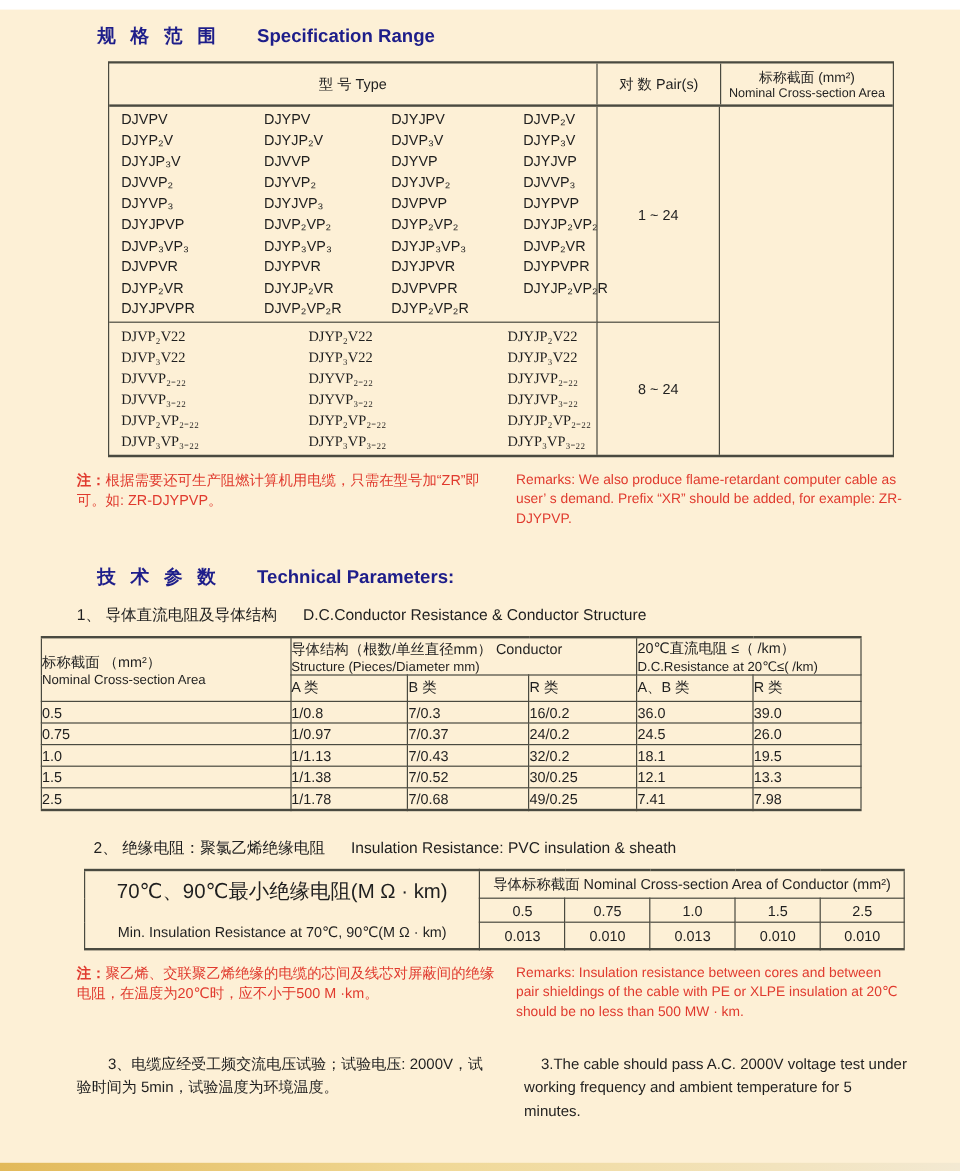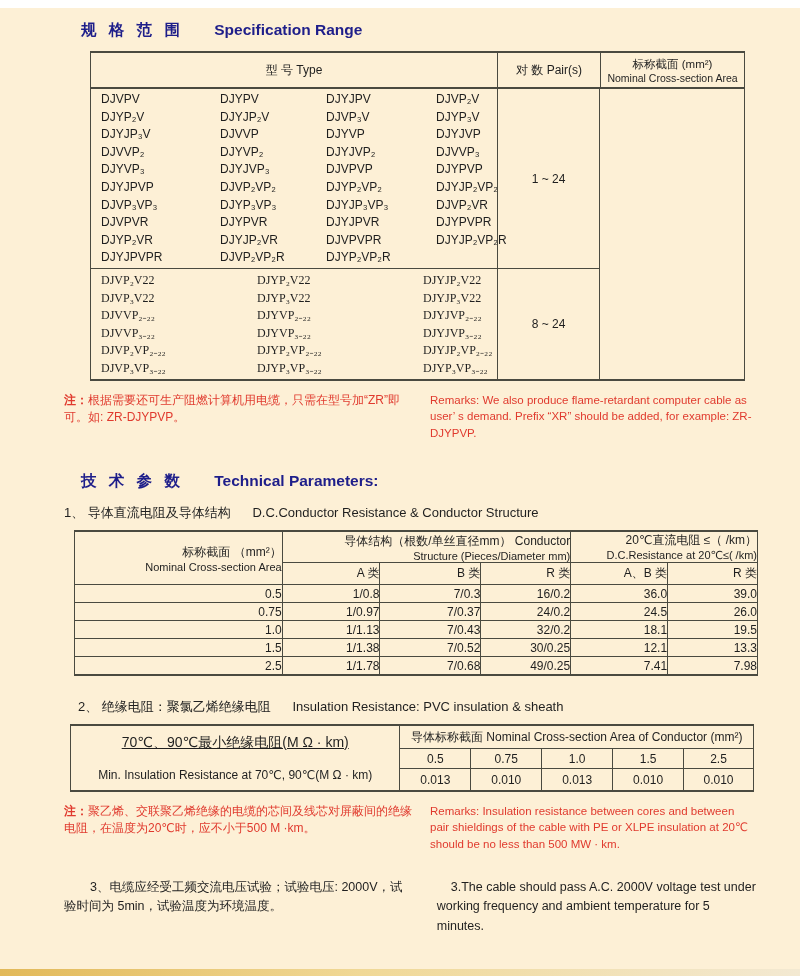--- a/index.html
+++ b/index.html
@@ -43,32 +43,32 @@
   .note-row .zh { width:352px; }
   .note-row .en { width:326px; font-size:11.5px; }
   .note-row b { font-weight:bold; }
 
   
   .item { margin:12px 0 0 64px; font-size:13px; color:#1f1f1f; }
   .item .en { margin-left:18px; }
 
   
   table { border-collapse:collapse; }
-  .t2 { margin:8px 0 0 74px; width:684px; font-size:12px; text-align:right; color:#1f1f1f;
+  .t2 { margin:8px 0 0 34px; width:684px; font-size:12px; text-align:left; color:#1f1f1f;
         border:1px solid #4a4a40; border-top:2px solid #4a4a40; border-bottom:2px solid #4a4a40;padding-left:33px; }
   .t2 td { border:1px solid #4a4a40; height:18px; }
   .t2 tr.h1 td { height:32px; }
   .t2 tr.h2 td { height:22px; }
   .t2 .en { font-size:11px; }
 
   
   .t3 { margin:8px 0 0 70px; width:684px; font-size:12px; text-align:center; color:#1f1f1f;
         border:1px solid #4a4a40; border-top:2px solid #4a4a40; border-bottom:2px solid #4a4a40; }
   .t3 td { border:1px solid #4a4a40; }
-  .t3 .left .zh { font-size:14px; margin-bottom:16px;text-decoration:underline; }
+  .t3 .left .zh { font-size:17px; margin-bottom:16px; }
   .t3 .left .en { font-size:12px; }
   .t3 .hdr { height:24px; }
   .t3 .sizes td { height:20px; }
   .t3 .vals td { height:22px; }
 
   
   .item3-row { display:flex; margin:26px 0 0 64px; width:692px; gap:28px;
                font-size:12.5px; color:#1f1f1f; line-height:1.55; }
   .item3-row .zh { width:352px; text-indent:26px; }
   .item3-row .en { width:326px; text-indent:14px; }

